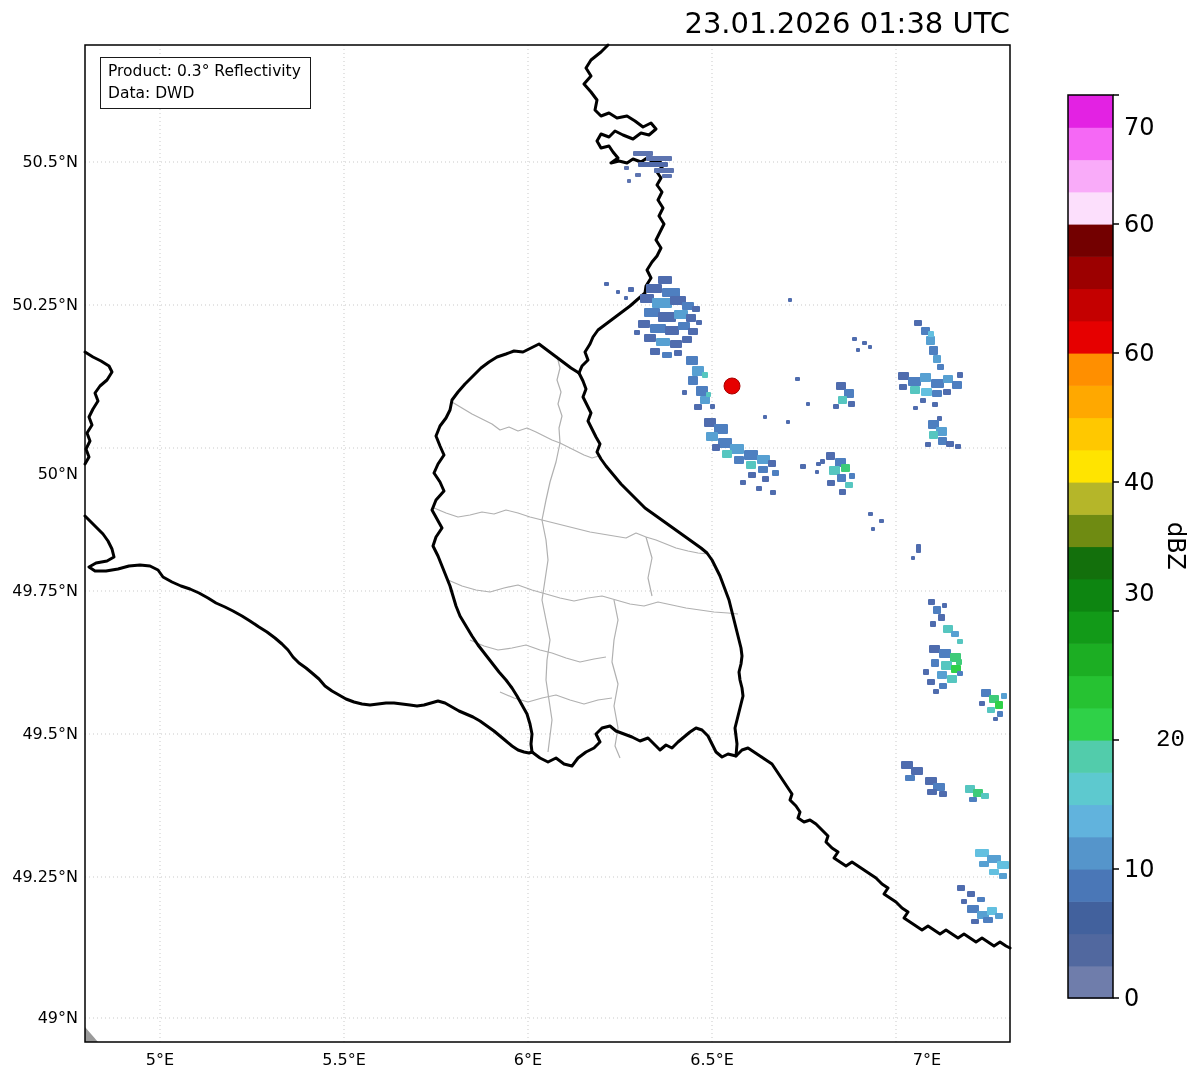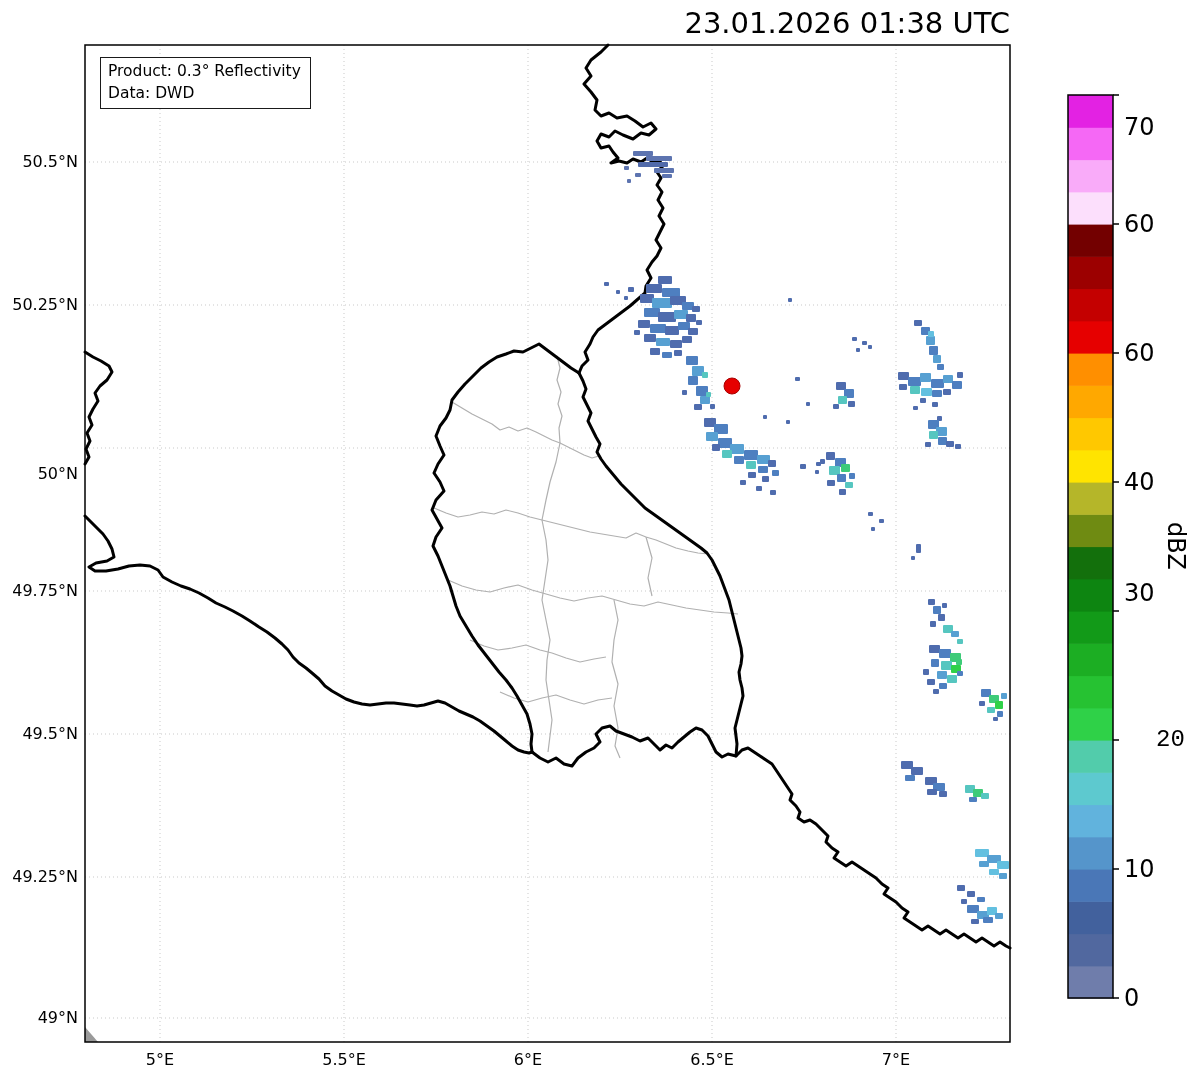--- a/index.html
+++ b/index.html
@@ -295,21 +295,21 @@
     <div class="lbl" style="left: 0px; width: 78px; text-align: right; top: 295px;">50.25°N</div>
     <div class="lbl" style="left: 0px; width: 78px; text-align: right; top: 438px; margin-top: 26px;">50°N</div>
     <div class="lbl" style="left: 0px; width: 78px; text-align: right; top: 581px;">49.75°N</div>
     <div class="lbl" style="left: 0px; width: 78px; text-align: right; top: 724px;">49.5°N</div>
     <div class="lbl" style="left: 0px; width: 78px; text-align: right; top: 867px;">49.25°N</div>
     <div class="lbl" style="left: 0px; width: 78px; text-align: right; top: 1008px;">49°N</div>
     <div class="lbl" style="left: 115px; width: 90px; text-align: center; top: 1050px;">5°E</div>
     <div class="lbl" style="left: 299px; width: 90px; text-align: center; top: 1050px;">5.5°E</div>
     <div class="lbl" style="left: 483px; width: 90px; text-align: center; top: 1050px;">6°E</div>
     <div class="lbl" style="left: 667px; width: 90px; text-align: center; top: 1050px;">6.5°E</div>
-    <div class="lbl" style="left: 851px; width: 90px; text-align: center; top: 1050px;">7°E</div>
+    <div class="lbl" style="left: 851px; width: 90px; text-align: right; top: 1050px;">7°E</div>
     <div class="lbl cblbl" style="left: 1124px; top: 984px;">0</div>
     <div class="lbl cblbl" style="left: 1124px; top: 855px;">10</div>
     <div class="lbl cblbl" style="left: 1156px; top: 726px; font-family: Liberation Mono, monospace;">20</div>
     <div class="lbl cblbl" style="left: 1124px; top: 579px;">30</div>
     <div class="lbl cblbl" style="left: 1124px; top: 468px;">40</div>
     <div class="lbl cblbl" style="left: 1124px; top: 339px;">60</div>
     <div class="lbl cblbl" style="left: 1124px; top: 210px;">60</div>
     <div class="lbl cblbl" style="left: 1124px; top: 97px; margin-top: 16px;">70</div>
   </div>
 

